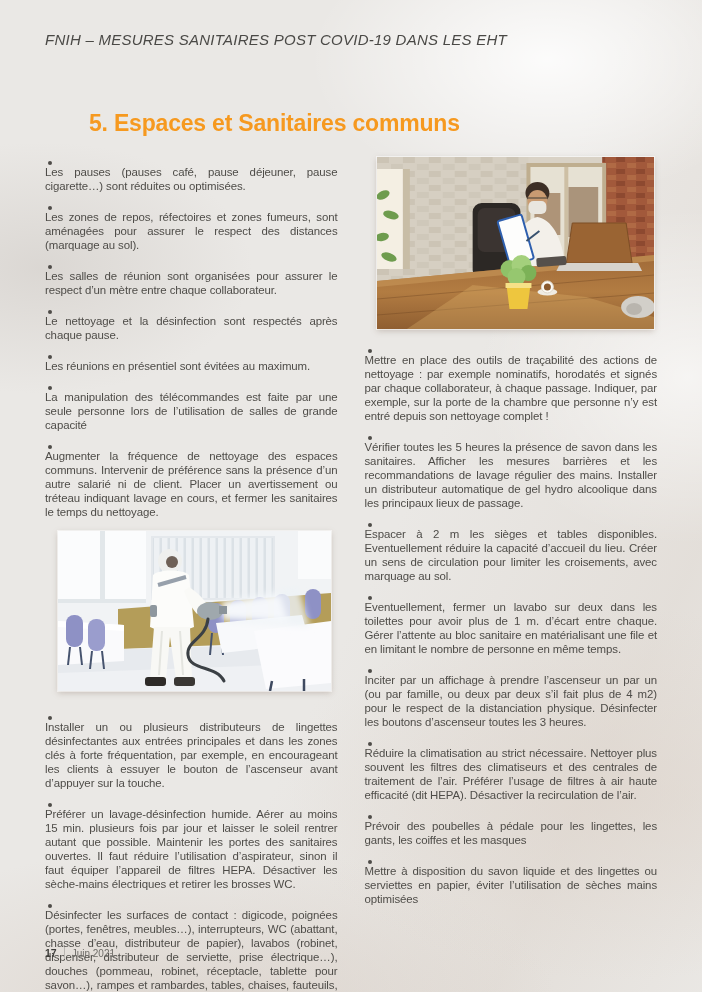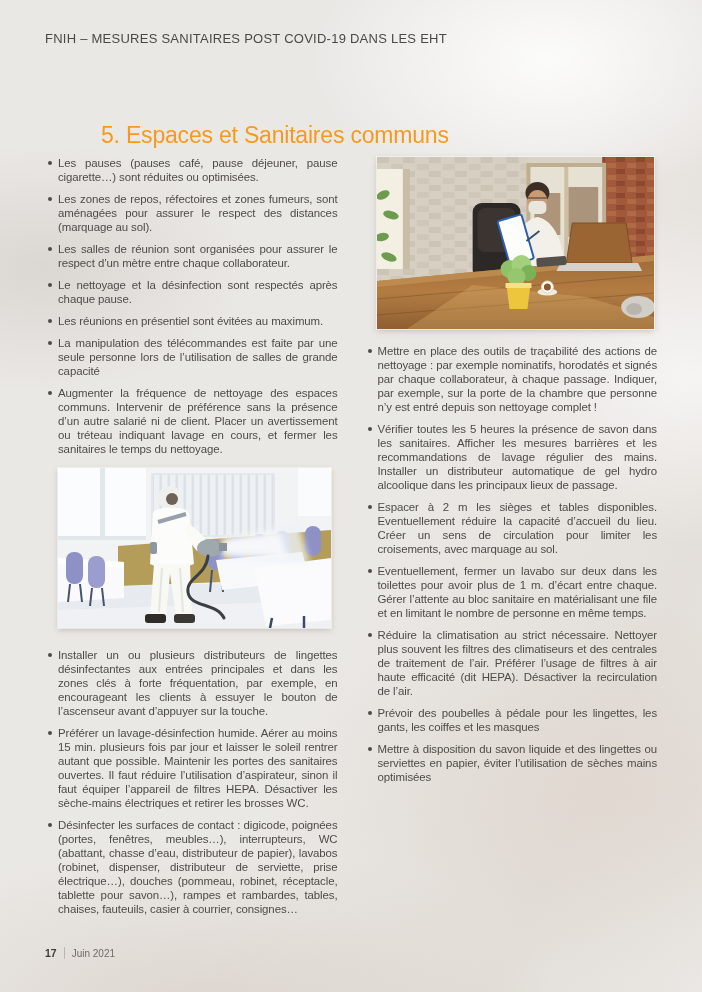--- a/index.html
+++ b/index.html
@@ -10,30 +10,30 @@
     background-image:
       radial-gradient(ellipse 340px 200px at 78% 6%, rgba(255,255,255,0.85), rgba(255,255,255,0) 70%),
       radial-gradient(ellipse 300px 240px at 98% 38%, rgba(255,255,255,0.65), rgba(255,255,255,0) 70%),
       radial-gradient(ellipse 300px 180px at 6% 27%, rgba(206,201,196,0.55), rgba(206,201,196,0) 70%),
       radial-gradient(ellipse 460px 260px at 88% 80%, rgba(221,211,202,0.6), rgba(221,211,202,0) 72%),
       radial-gradient(ellipse 520px 240px at 28% 102%, rgba(213,202,193,0.6), rgba(213,202,193,0) 70%),
       linear-gradient(115deg, rgba(233,230,226,0) 55%, rgba(219,211,203,0.45) 82%, rgba(231,226,220,0.15) 100%);
   }
   .doc-header {
     position:absolute; left:45px; top:31px;
-    font-size:13px; letter-spacing:0.25px; color:#4a4946;
+    font-size:15px; letter-spacing:0.25px; color:#4a4946;font-style:italic;
   }
   .section-title {
-    position:absolute; left:85px; top:106px; margin:16px;
-    font-size:23px; font-weight:normal; letter-spacing:-0.2px; color:#F6991F;
+    position:absolute; left:85px; top:106px; margin:4px;
+    font-size:23px; font-weight:bold; letter-spacing:-0.2px; color:#F6991F;
   }
   .columns { position:absolute; left:45px; top:156px; width:612px; display:flex; gap:27px; }
   .col { flex:1; min-width:0; }
   ul.bullets { list-style:none; margin:0; padding:0; }
-  li.bullet-item { display:flex; margin:0 0 8px 0; }
+  li.bullet-item { display:flex; margin:0 0 8px 0;flex-direction:column; }
   .dot { flex:none; width:4px; height:4px; border-radius:50%; background:#4e4c48; margin:5px 6px 0 3px; }
   .bullet-text {
     flex:1; font-size:11.45px; line-height:14px; color:#4e4c48;
     text-align:justify; letter-spacing:-0.1px;
   }
   figure { margin:0; }
   .figure-left  { margin:12px 0 20px 13px; width:273px; height:160px; }
   .figure-right { margin:1px 0 15px 12px;  width:277px; height:172px; }
   figure svg {
     display:block; width:100%; height:100%;
@@ -291,20 +291,24 @@
           <li class="bullet-item">
             <span class="dot"></span>
             <span class="bullet-text">Espacer à 2 m les sièges et tables disponibles. Eventuellement réduire la capacité d’accueil du lieu. Créer un sens de circulation pour limiter les croisements, avec marquage au sol.</span>
           </li>
 
           <li class="bullet-item">
             <span class="dot"></span>
             <span class="bullet-text">Eventuellement, fermer un lavabo sur deux dans les toilettes pour avoir plus de 1 m. d’écart entre chaque. Gérer l’attente au bloc sanitaire en matérialisant une file et en limitant le nombre de personne en même temps.</span>
           </li>
 
+          <li class="bullet-item">
+            <span class="dot"></span>
+            <span class="bullet-text">Inciter par un affichage à prendre l’ascenseur un par un (ou par famille, ou deux par deux s’il fait plus de 4 m2) pour le respect de la distanciation physique. Désinfecter les boutons d’ascenseur toutes les 3 heures.</span>
+          </li>
 
           <li class="bullet-item">
             <span class="dot"></span>
             <span class="bullet-text">Réduire la climatisation au strict nécessaire. Nettoyer plus souvent les filtres des climatiseurs et des centrales de traitement de l’air. Préférer l’usage de filtres à air haute efficacité (dit HEPA). Désactiver la recirculation de l’air.</span>
           </li>
 
           <li class="bullet-item">
             <span class="dot"></span>
             <span class="bullet-text">Prévoir des poubelles à pédale pour les lingettes, les gants, les coiffes et les masques</span>
           </li>

